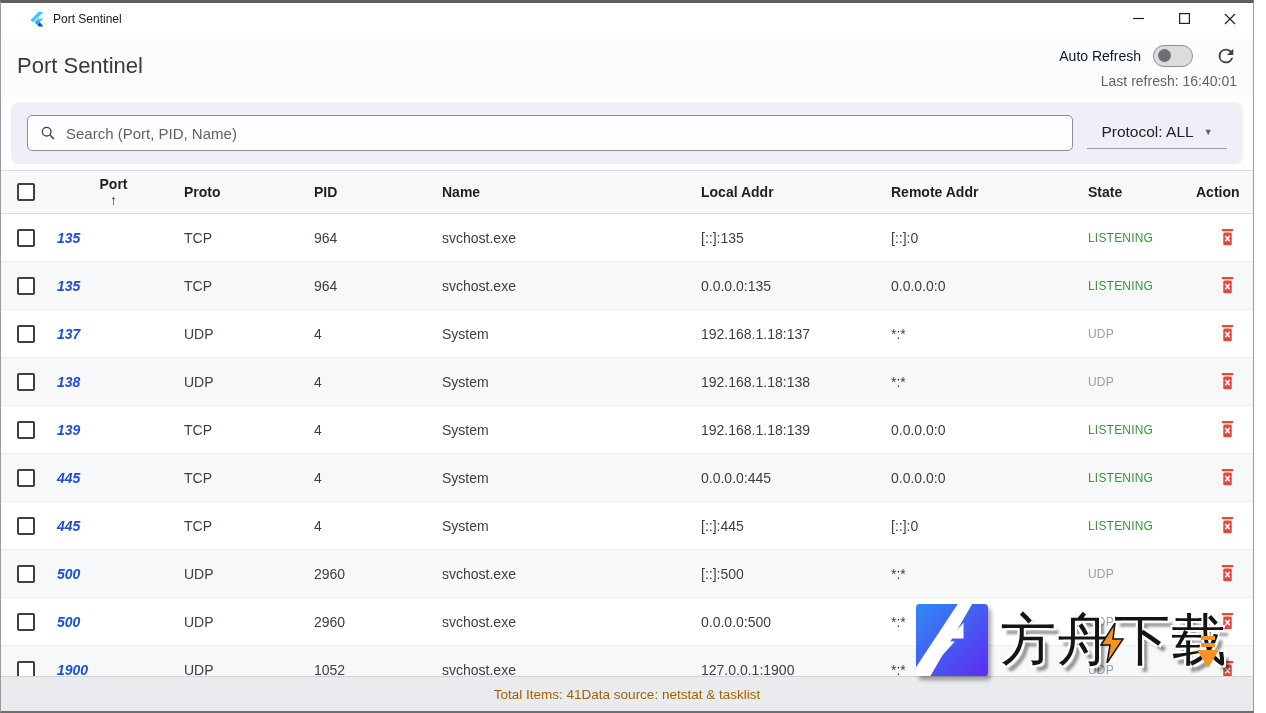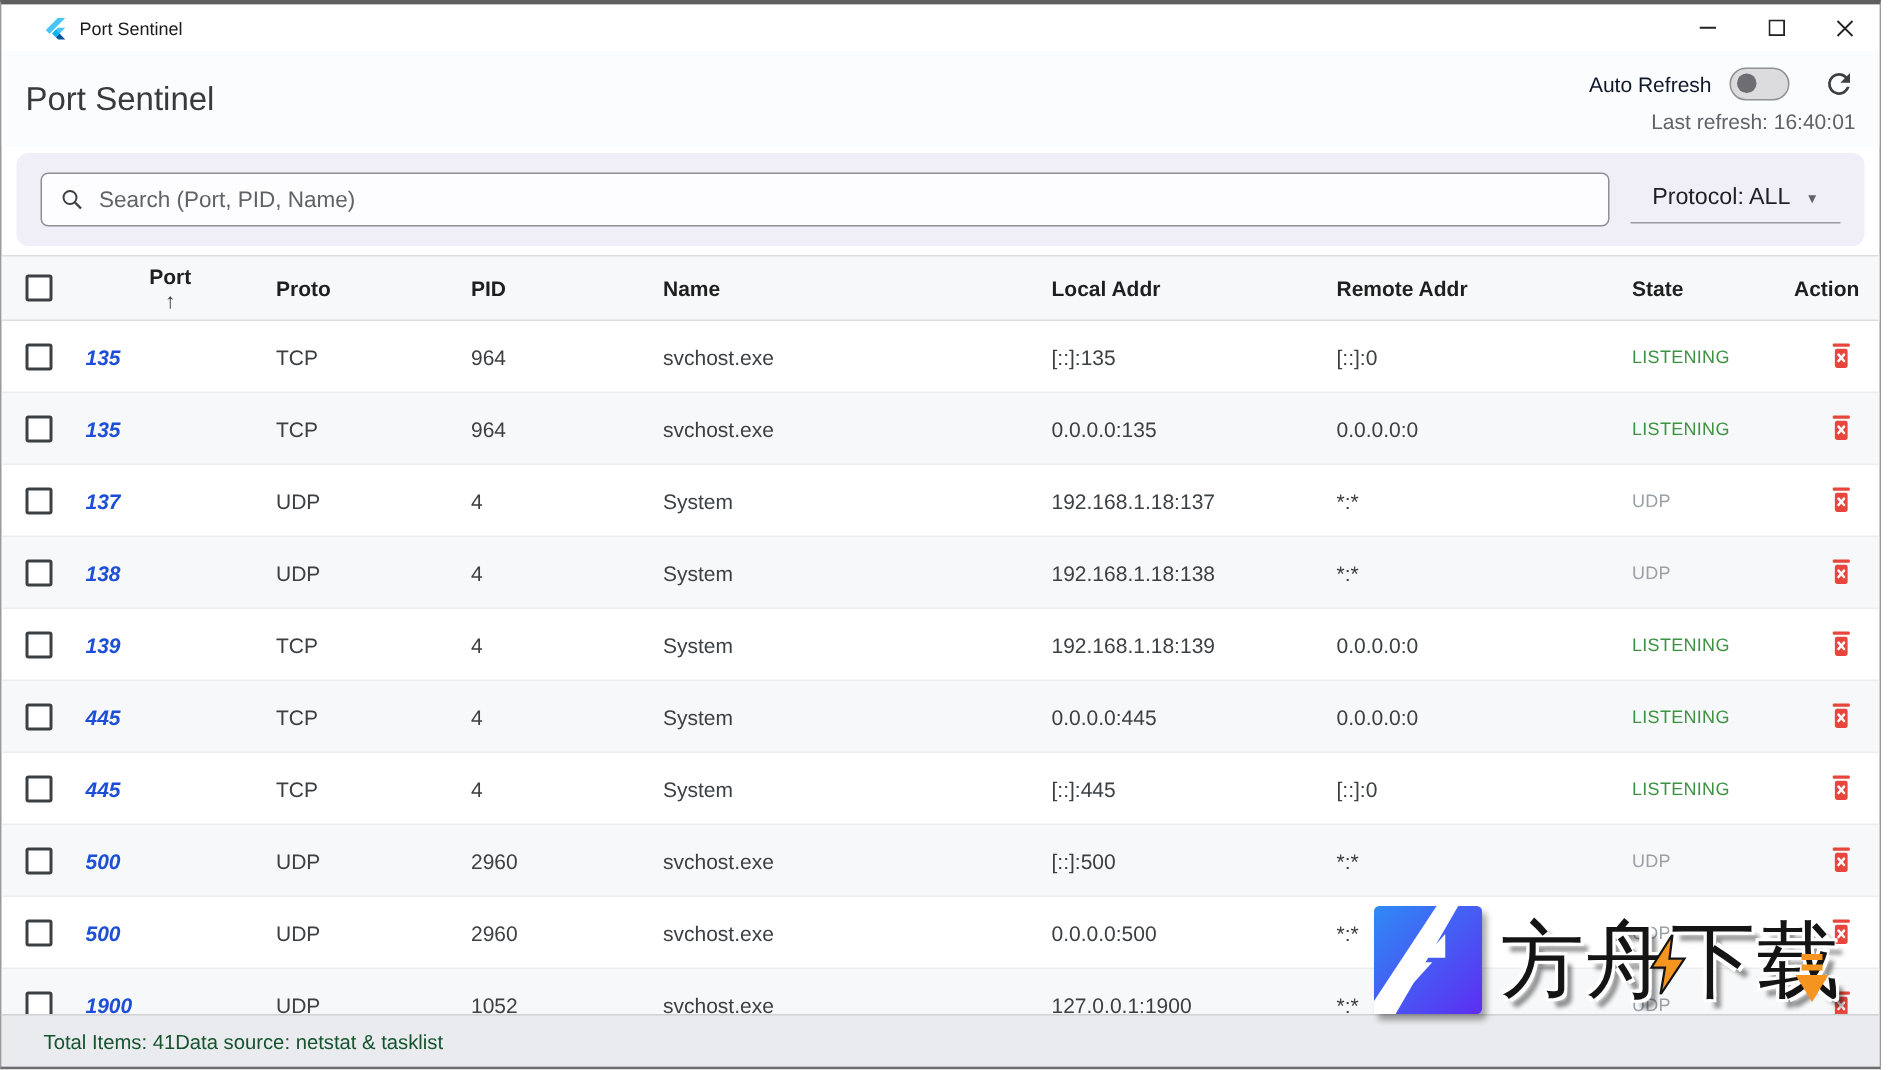--- a/index.html
+++ b/index.html
@@ -63,22 +63,22 @@
   .cell-state { font-size:12px; letter-spacing:0.2px; }
   .state-green { color:#3d9342; }
   .state-gray { color:#9aa0a6; }
   .cell-action { display:flex; justify-content:flex-end; }
   .trash-btn { width:20px; height:22px; display:flex; align-items:center; justify-content:center; }
 
   .checkbox { width:18px; height:18px; border:2px solid #3c4043; border-radius:2px; background:#fff; }
 
   
   .footer { height:35px; background:#e9ebee; border-top:1px solid #cfd1d5;
-    display:flex; align-items:center; justify-content:flex-start; padding:0 28px; flex:none;
-    font-size:13.5px; color:#14532d; }
+    display:flex; align-items:center; justify-content:center; padding:0 28px; flex:none;
+    font-size:13.5px; color:#a16207; }
 
   
   .watermark { position:absolute; left:915px; top:598px; width:320px; height:78px;
     display:flex; align-items:center; gap:12px; pointer-events:none; }
   .wm-logo { width:72px; height:72px; flex:none; filter:drop-shadow(3px 4px 2px rgba(0,0,0,0.35)); }
   .wm-text { font-size:56px; font-weight:normal; color:#141414; line-height:1; white-space:nowrap;
     letter-spacing:1px;
     text-shadow:-2px -2px 0 #fff, 2px -2px 0 #fff, -2px 2px 0 #fff, 2px 2px 0 #fff,
       5px 6px 3px rgba(0,0,0,0.45); }
   .wm-bolt { position:absolute; left:183px; top:22px; }

